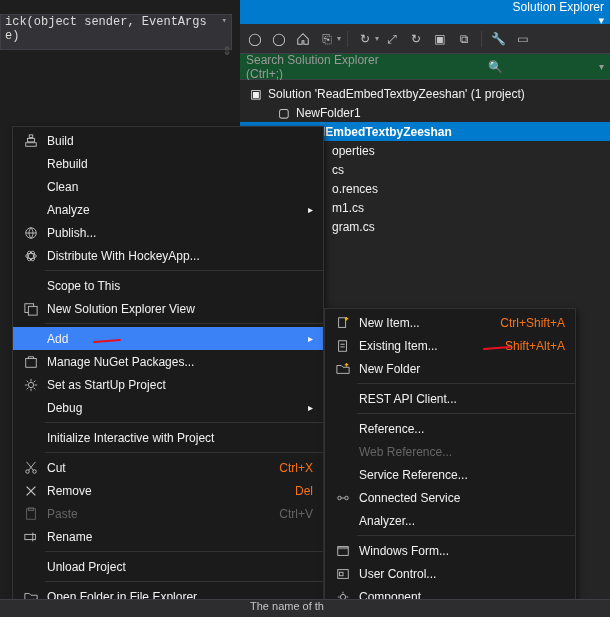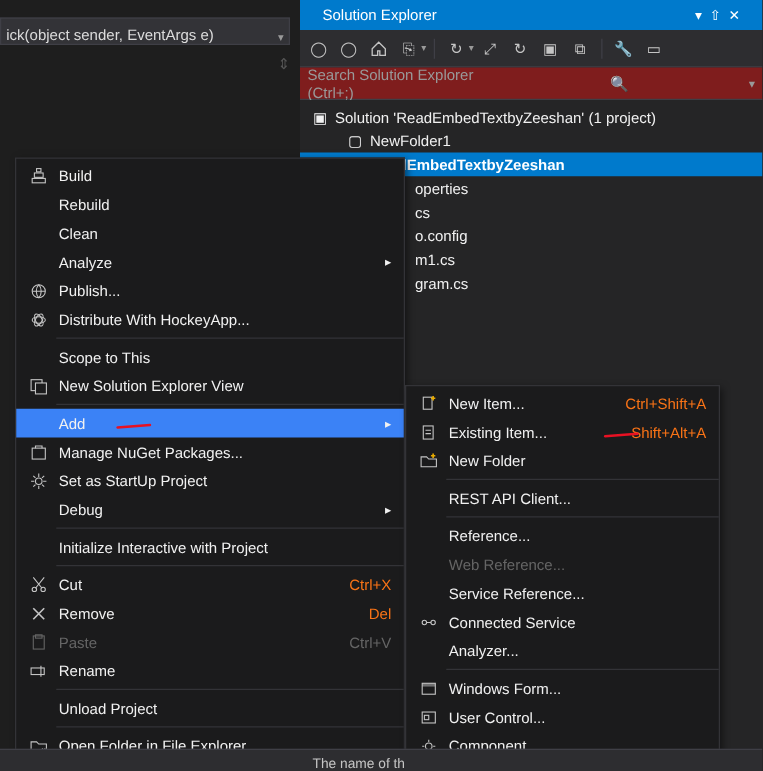--- a/index.html
+++ b/index.html
@@ -15,26 +15,27 @@
   
   .left-pane {
     position: absolute;
     left: 0; top: 0;
     width: 240px; height: 100%;
     background: #1e1e1e;
   }
   .editor-dropdown {
     position: absolute;
     left: 0; top: 14px;
-    width: 232px; height: 22px;
+    width: 232px; height: 36px;
     background: #333337;
     border: 1px solid #3f3f46;
-    display: flex; align-items: flex-end;
+    display: flex; align-items: flex-start;
     color: #dcdcdc;
     padding-left: 4px;
+    font-family: Liberation Mono, monospace;
   }
   .editor-dropdown .dd {
     margin-left: auto; margin-right: 4px;
     font-size: 9px; color: #999;
   }
   .splitter-handle {
     position: absolute;
     right: 8px; top: 44px;
     color: #555;
   }
@@ -42,43 +43,44 @@
   .sx {
     position: absolute;
     left: 240px; top: 0; right: 0; bottom: 0;
     background: #252526;
     display: flex; flex-direction: column;
   }
   .sx-title {
     height: 24px;
     background: #007acc;
     color: #fff;
-    display: flex; align-items: center;
-    padding: 0 18px;
+    display: flex; align-items: flex-end;
+    padding: 0 6px;
+    flex-direction: column;
   }
   .sx-title .spacer { flex: 1; }
   .sx-title .winbtn { margin-left: 6px; font-size: 11px; }
   .sx-toolbar {
     height: 30px;
     background: #2d2d30;
     border-bottom: 1px solid #3f3f46;
     display: flex; align-items: center;
     padding: 0 4px;
     gap: 2px;
   }
   .tb-btn {
     width: 22px; height: 22px;
     display: flex; align-items: center; justify-content: center;
     color: #c5c5c5;
   }
   .tb-sep { width: 1px; height: 16px; background: #3f3f46; margin: 0 4px; }
   .tb-dd { font-size: 8px; margin-left: -3px; color: #999; }
   .sx-search {
     height: 26px;
-    background: #7f1d1d;
+    background: #14532d;
     border-bottom: 1px solid #3f3f46;
     display: flex; align-items: center;
     padding: 0 6px;
     color: #999;
     gap: 46px;
   }
   .sx-search .spacer { flex: 1; }
   .sx-tree {
     flex: 1;
     background: #252526;
@@ -134,21 +136,21 @@
   
   .status {
     position: absolute;
     bottom: 0; left: 0; right: 0;
     height: 18px;
     background: #2d2d30;
     border-top: 1px solid #3f3f46;
     color: #c5c5c5;
     font-size: 11px;
     padding-left: 250px;
-    display: flex; align-items: flex-end;
+    display: flex; align-items: flex-start;
     white-space: nowrap;
   }
   svg { display: block; }
 </style>
 </head>
 <body>
 
 <div class="left-pane">
   <div class="editor-dropdown">
     <span>ick(object sender, EventArgs e)</span>
@@ -214,21 +216,21 @@
           <span>operties</span>
         </div>
         <div class="tree-row tree-indent2">
           <span class="caret">▸</span>
           <span class="ticon"></span>
           <span>cs</span>
         </div>
         <div class="tree-row tree-indent2">
           <span class="caret">▸</span>
           <span class="ticon"></span>
-          <span>o.config</span>
+          <span>o.rences</span>
         </div>
         <div class="tree-row tree-indent2">
           <span class="caret">▸</span>
           <span class="ticon"></span>
           <span>m1.cs</span>
         </div>
         <div class="tree-row tree-indent2">
           <span class="caret">▸</span>
           <span class="ticon"></span>
           <span>gram.cs</span>

